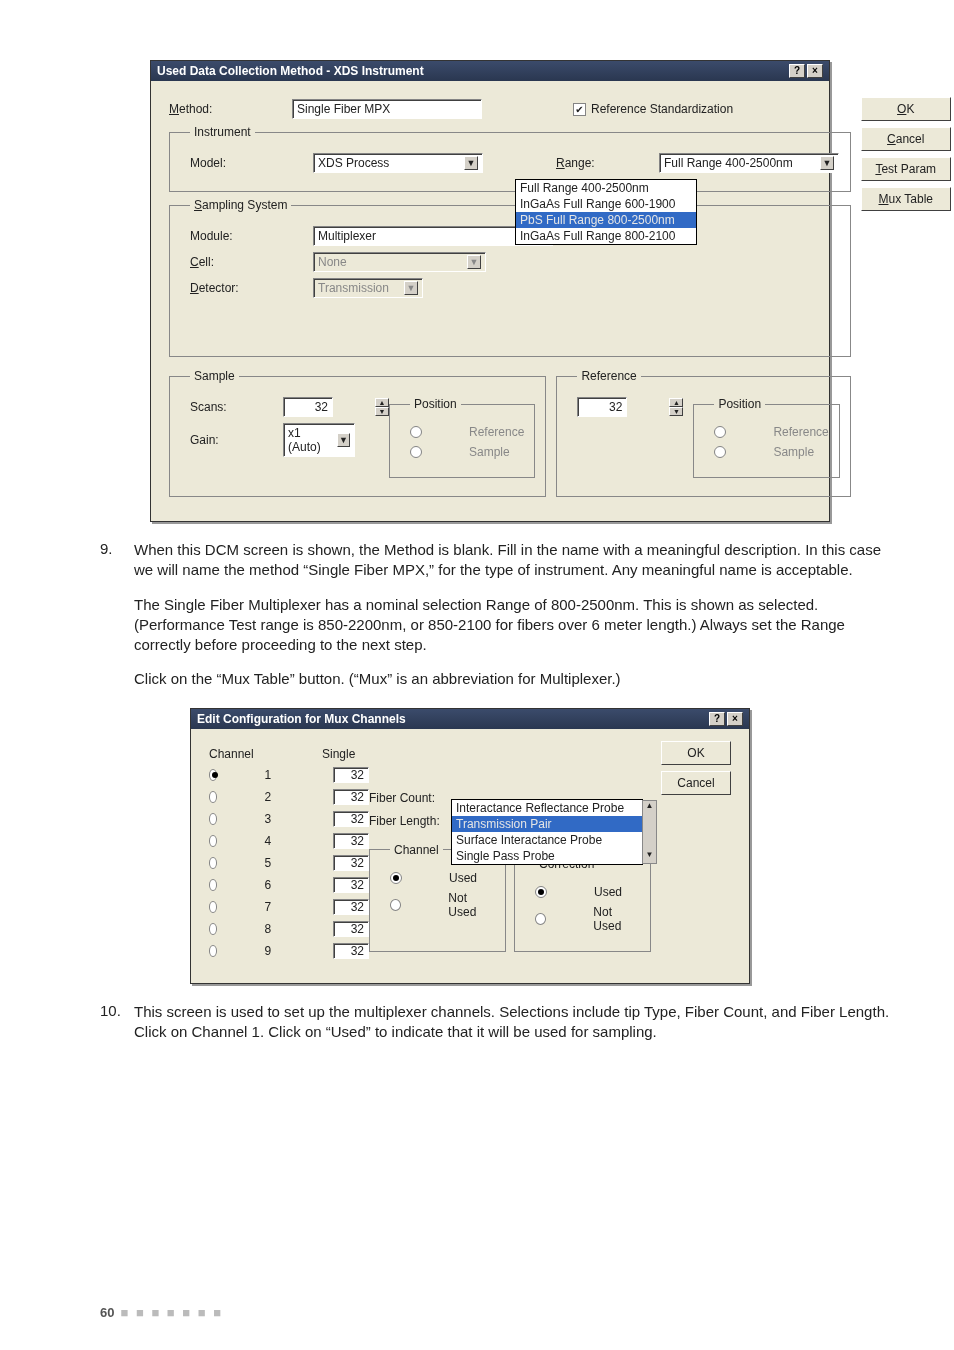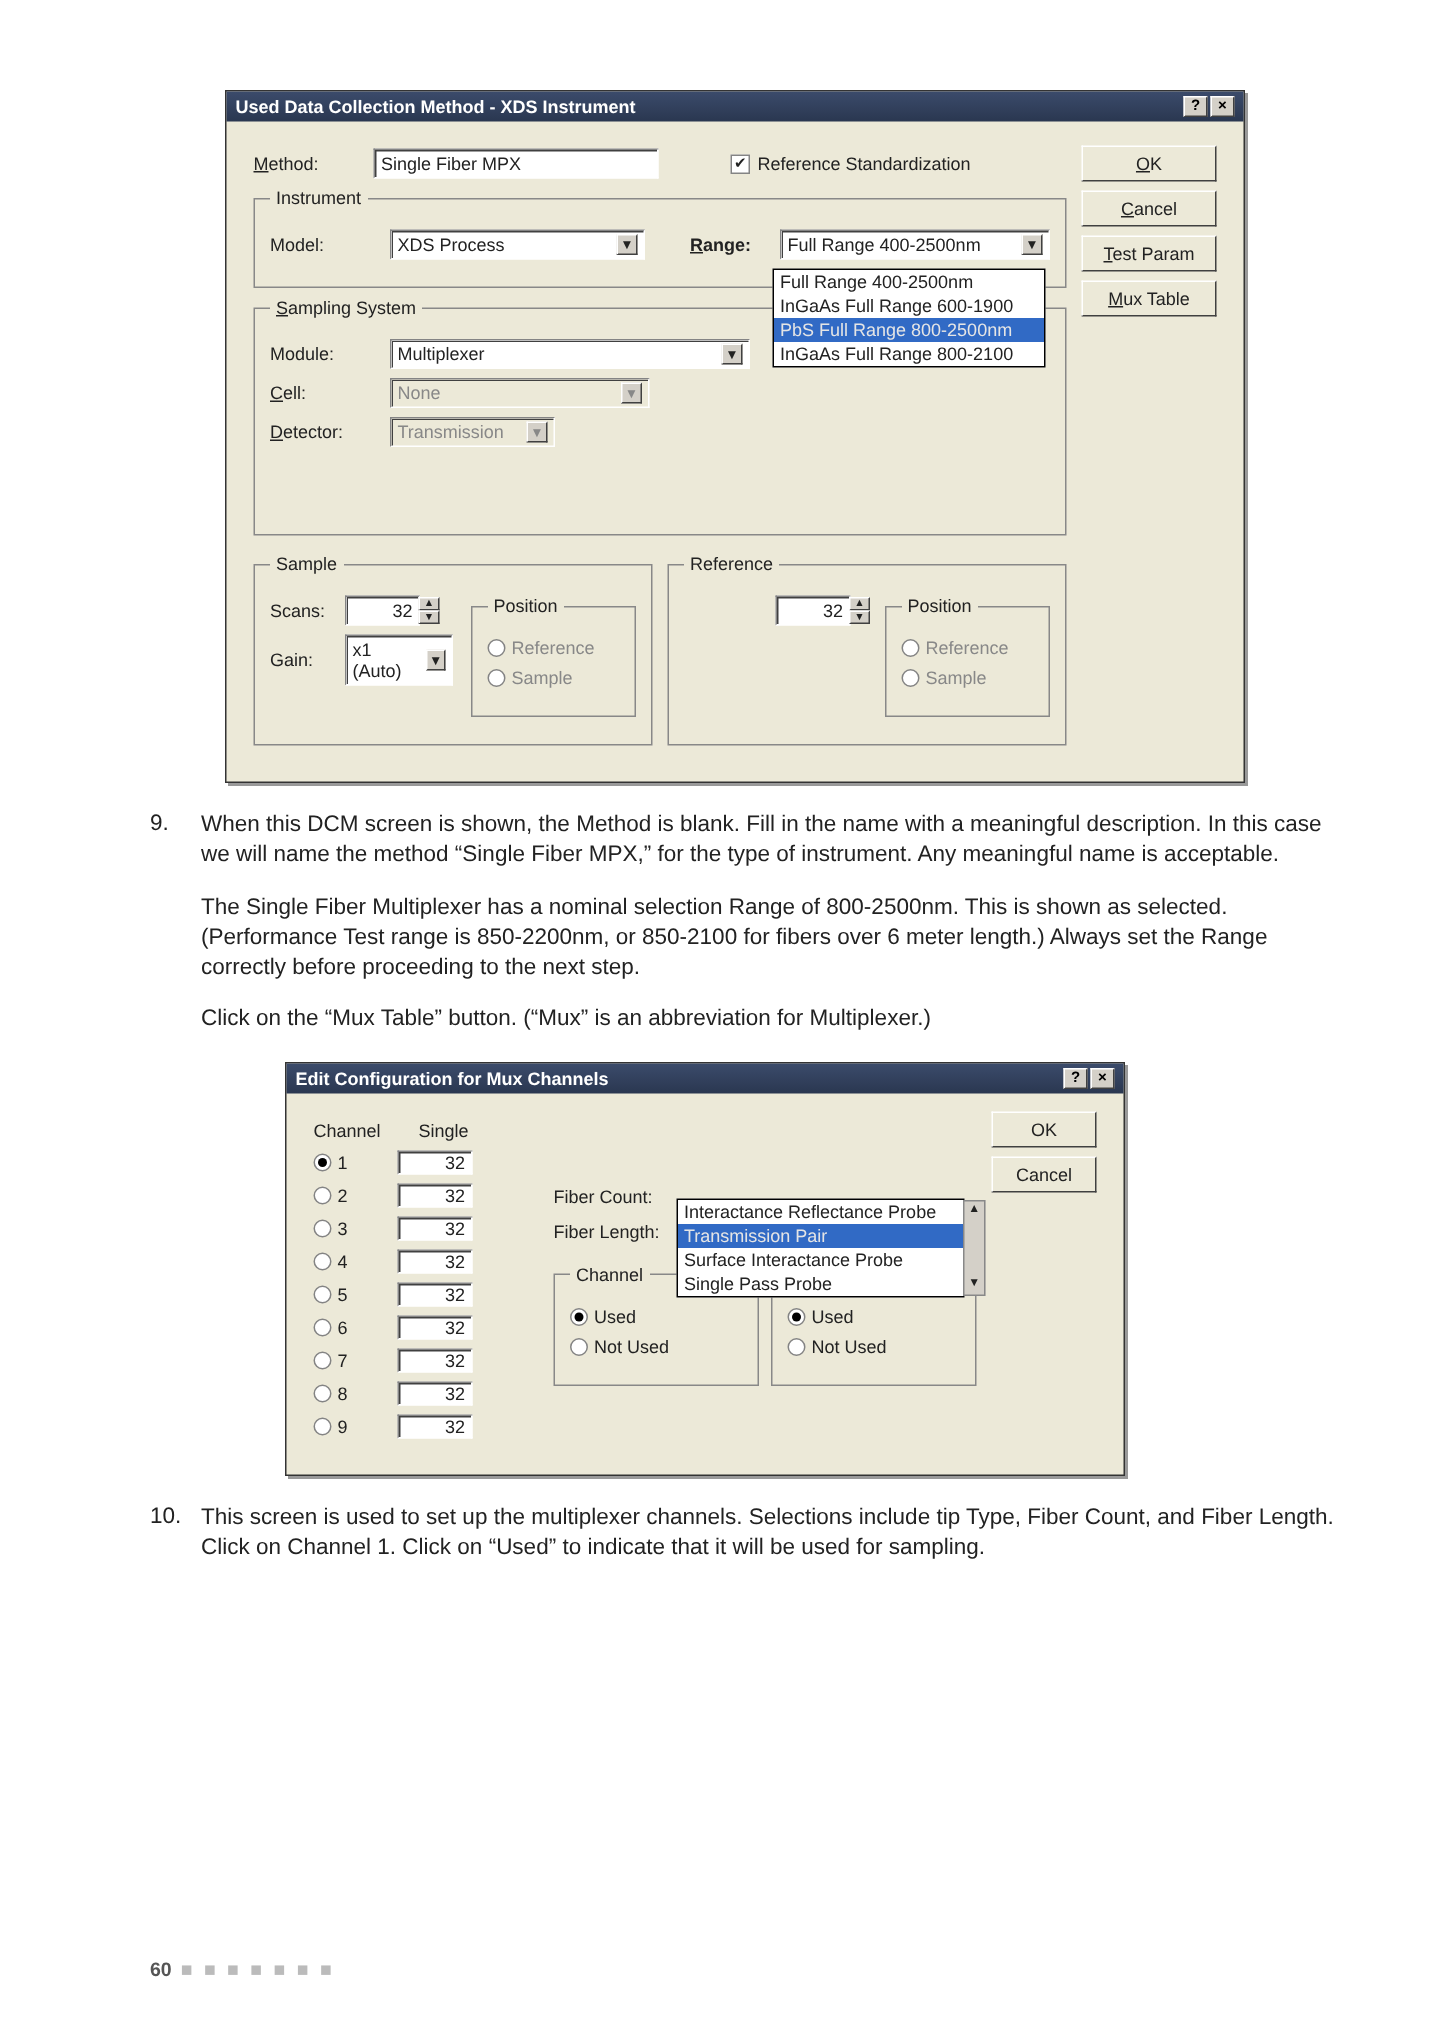--- a/index.html
+++ b/index.html
@@ -39,25 +39,25 @@
     border-bottom-color: #404040;
     font-size: 10px;
     text-align: center;
     line-height: 12px;
     color: #000;
     font-weight: bold;
   }
   .win-body { padding: 12px 18px 18px 18px; }
   fieldset {
     border: 1px solid #888;
-    padding: 8px 10px 12px 10px;
+    padding: 8px 10px 12px 20px;
     margin: 6px 0;
   }
   legend { padding: 0 4px; font-size: 12px; }
-  .row { display: flex; align-items: center; margin: 6px 0; }
+  .row { display: flex; align-items: center; margin: 6px 0; gap: 43px; }
   .lbl { width: 80px; font-size: 12px; }
   .sunken {
     background: #fff;
     border: 1px solid #848484;
     border-right-color: #fff;
     border-bottom-color: #fff;
     box-shadow: inset 1px 1px 0 #404040;
     padding: 2px 4px;
     font-size: 12px;
   }
@@ -173,21 +173,21 @@
         </div>
 
         <fieldset>
           <legend>Instrument</legend>
           <div class="row">
             <span class="lbl">Model:</span>
             <span class="sunken select" style="width:170px;">
               <span>XDS Process</span>
               <span class="caret">▼</span>
             </span>
-            <span class="lbl" style="width:60px; margin-left:30px;font-weight:bold;"><span class="under">R</span>ange:</span>
+            <span class="lbl" style="width:60px; margin-left:30px;"><span class="under">R</span>ange:</span>
             <span class="sunken select" style="width:180px;">
               <span>Full Range 400-2500nm</span>
               <span class="caret">▼</span>
             </span>
           </div>
         </fieldset>
 
         <div class="dropdown-list" style="left:364px; top:118px;">
           <div>Full Range 400-2500nm</div>
           <div>InGaAs Full Range 600-1900</div>

